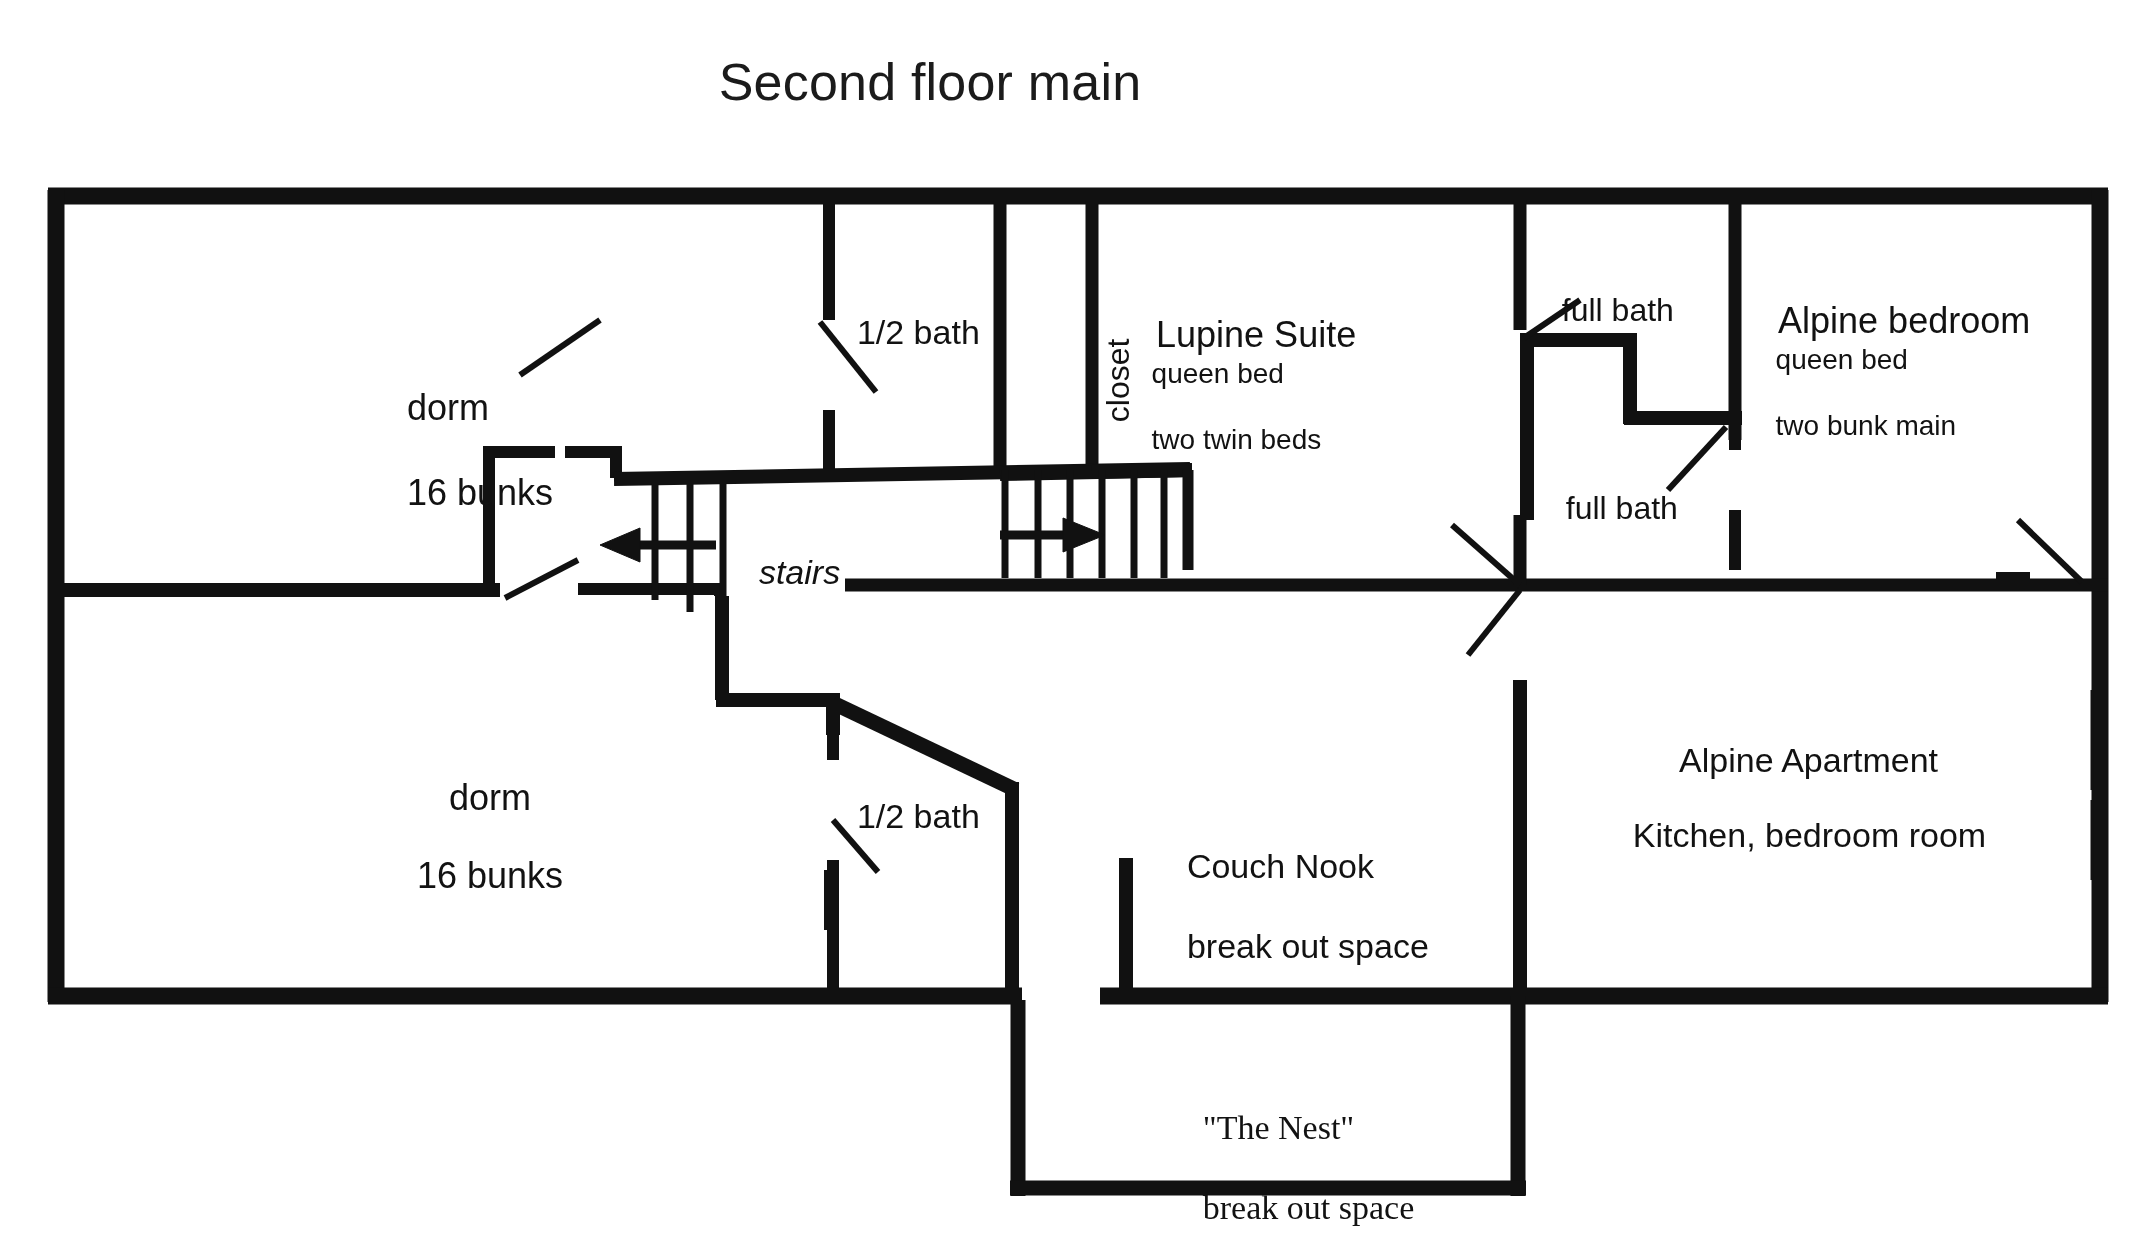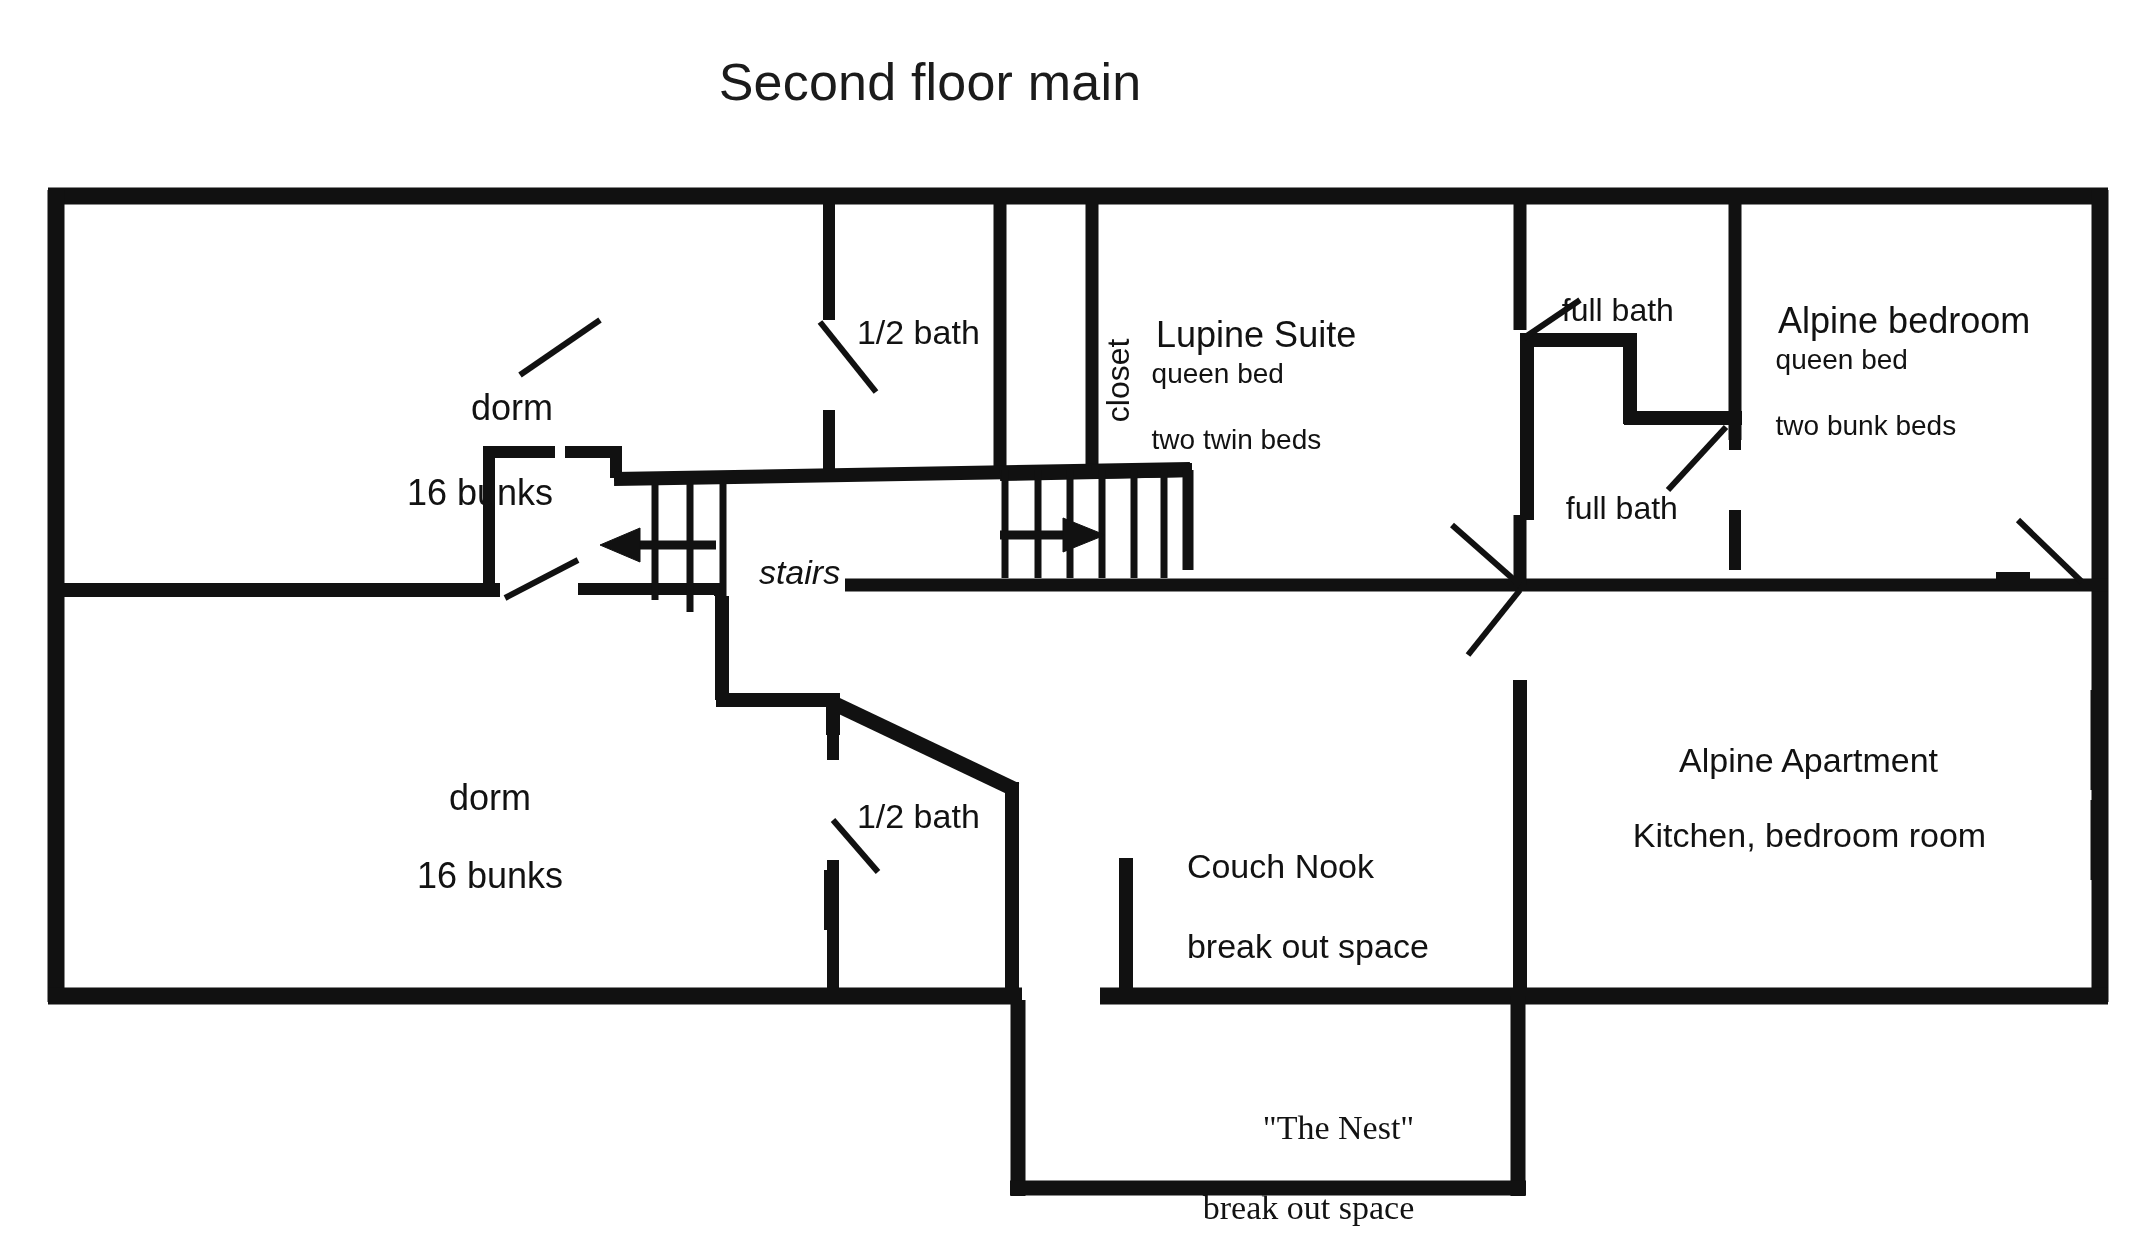--- a/index.html
+++ b/index.html
@@ -23,21 +23,21 @@
     font-family:"Liberation Sans", sans-serif;
   }
   
   .lbl{
     position:absolute;
     font-family:"Liberation Sans", sans-serif;
     color:#121212;
     line-height:1.18;
     white-space:pre;
   }
-  .lbl.c{text-align:right;transform:translateX(-50%);}
+  .lbl.c{text-align:left;transform:translateX(-50%);}
   .lbl.l{text-align:left;}
   .s34{font-size:34px;}
   .s28{font-size:28px;}
   .s36{font-size:36px;}
   .serif{font-family:"Liberation Serif", serif;}
   .rot{
     transform-origin:0 0;
     transform:rotate(-90deg);
   }
 </style>
@@ -247,21 +247,21 @@
 
 <div class="lbl l s32" style="left:1548px;top:452px;font-size:32px;">
   <span>full bath</span>
 </div>
 
 <div class="lbl l s36" style="left:1760px;top:258px;">
   <span>Alpine bedroom</span>
 </div>
 <div class="lbl l s28" style="left:1760px;top:310px;">
   <span>queen bed</span><br>
-  <span>two bunk beds</span>
+  <span>two bunk main</span>
 </div>
 
 <div class="lbl c s34" style="left:1800px;top:700px;">
   <span>Alpine Apartment</span>
 </div>
 <div class="lbl c s34" style="left:1800px;top:775px;">
   <span>Kitchen, bedroom room</span>
 </div>
 
 <div class="lbl l s34" style="left:1168px;top:806px;">

